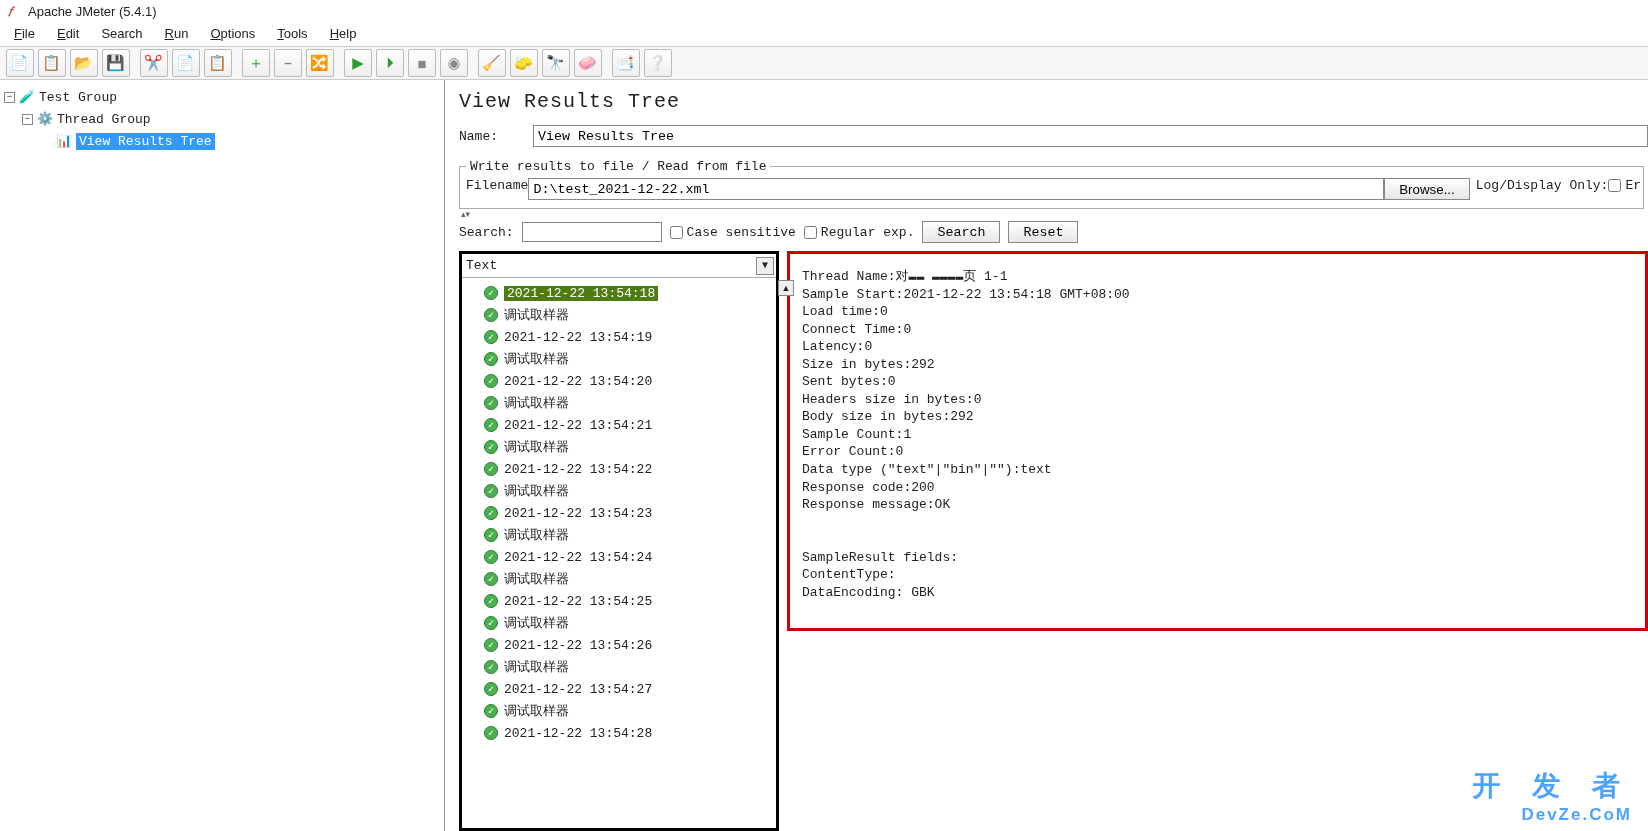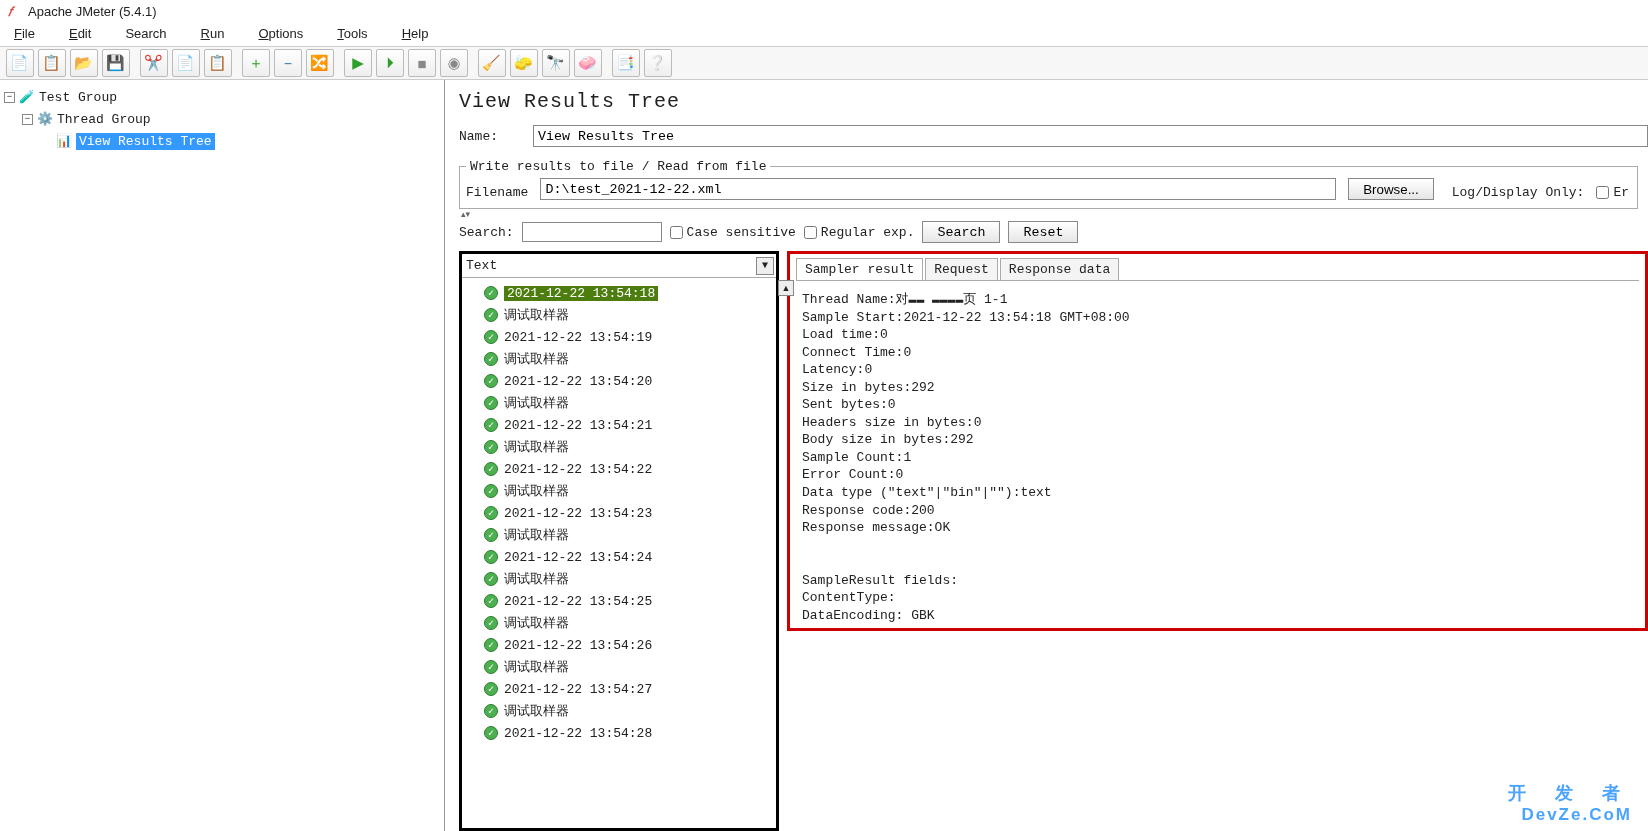--- a/index.html
+++ b/index.html
@@ -17,21 +17,21 @@
   .titlebar {
     display: flex; align-items: center; gap: 6px;
     padding: 3px 8px;
     height: 22px;
   }
   .feather-icon {
     width: 14px; height: 14px; display:inline-block;
     color:#d9534f; font-style:italic; font-weight:bold;
   }
   .menubar {
-    display: flex; gap: 14px; padding: 2px 4px;
+    display: flex; gap: 2px; padding: 2px 4px;
     height: 24px;
   }
   .menubar span {
     padding: 2px 10px; cursor: default;
   }
   .menubar span u { text-decoration: underline; }
   .toolbar {
     display: flex; align-items: center; gap: 0;
     padding: 2px 4px;
     height: 34px;
@@ -85,25 +85,25 @@
   }
   .form-row label { width: 74px; }
   .form-row input[type=text] {
     flex:1; height:22px;
     border:1px solid #888;
     padding: 0 4px;
     font-family: "Courier New", monospace;
   }
   fieldset {
     border:1px solid #aaa;
-    margin: 8px 10px 0 0;
-    padding: 4px 8px 8px 6px;
+    margin: 8px 4px 0 0;
+    padding: 4px 2px 8px 6px;
   }
   legend { font-family:"Courier New",monospace; padding:0 4px; }
-  .file-row { display:flex; align-items:flex-end; gap:12px; }
+  .file-row { display:flex; align-items:flex-start; gap:0; }
   .file-row input[type=text]{ flex:1; height:22px; border:1px solid #888; padding:0 4px; font-family:"Courier New",monospace;}
   .btn { height:22px; border:1px solid #888; background:linear-gradient(#fff,#e6e6e6); padding:0 14px; font-family:inherit; }
   .splitter-h { height:8px; cursor:row-resize; color:#666; font-size:9px; padding-left:2px; }
   .search-row {
     display:flex; align-items:center; gap:8px;
     padding: 4px 0;
     font-family:"Courier New",monospace;
   }
   .search-row input[type=text]{ width:140px; height:20px; border:1px solid #888;}
   .cb { display:flex; align-items:center; gap:4px; }
@@ -152,21 +152,21 @@
     flex:1; overflow:auto;
     font-family:"Courier New",monospace;
     padding:10px 6px 6px 6px;
     white-space:pre; line-height:1.35;
   }
   .watermark {
     position:absolute; right:16px; bottom:6px;
     text-align:right; font-family:"Microsoft YaHei",sans-serif;
     color:#4aa3ff; font-weight:600;
   }
-  .watermark .line1 { font-size:18px; letter-spacing:12px;}
+  .watermark .line1 { font-size:28px; letter-spacing:12px;}
   .watermark .line2 { font-size:17px; letter-spacing:2px;}
 </style>
 </head>
 <body>
 
 <div class="titlebar">
   <span class="feather-icon">𝑓</span>
   <span>Apache JMeter (5.4.1)</span>
 </div>
 
@@ -358,25 +358,20 @@
               <span class="ok-icon">✓</span>
               <span>2021-12-22 13:54:28</span>
             </div>
           </div>
         <div class="scroll-up">▲</div>
       </div>
 
       <div class="splitter-v"></div>
 
       <div class="rightbox">
-        <div class="tabbar">
-          <div class="tab active">Sampler result</div>
-          <div class="tab">Request</div>
-          <div class="tab">Response data</div>
-        </div>
         <div class="details" id="details-pane">Thread Name:对▬▬ ▬▬▬▬页 1-1
 Sample Start:2021-12-22 13:54:18 GMT+08:00
 Load time:0
 Connect Time:0
 Latency:0
 Size in bytes:292
 Sent bytes:0
 Headers size in bytes:0
 Body size in bytes:292
 Sample Count:1

